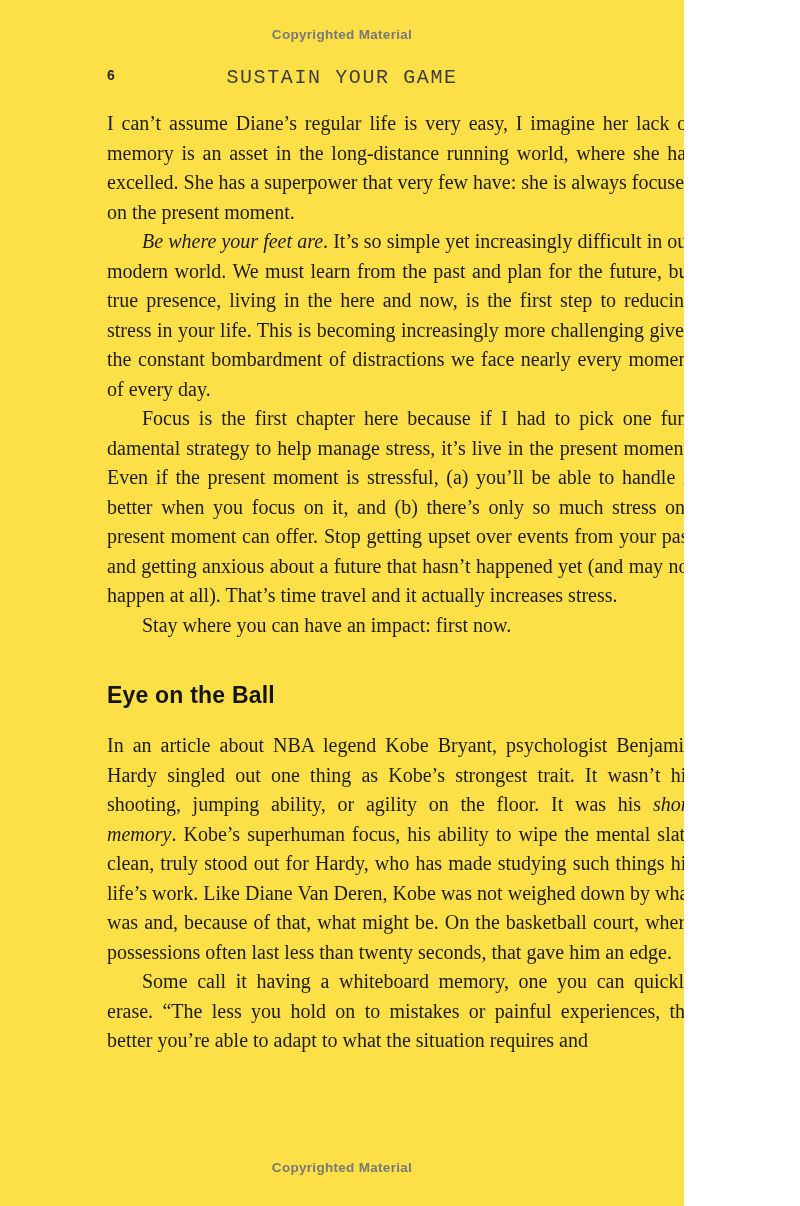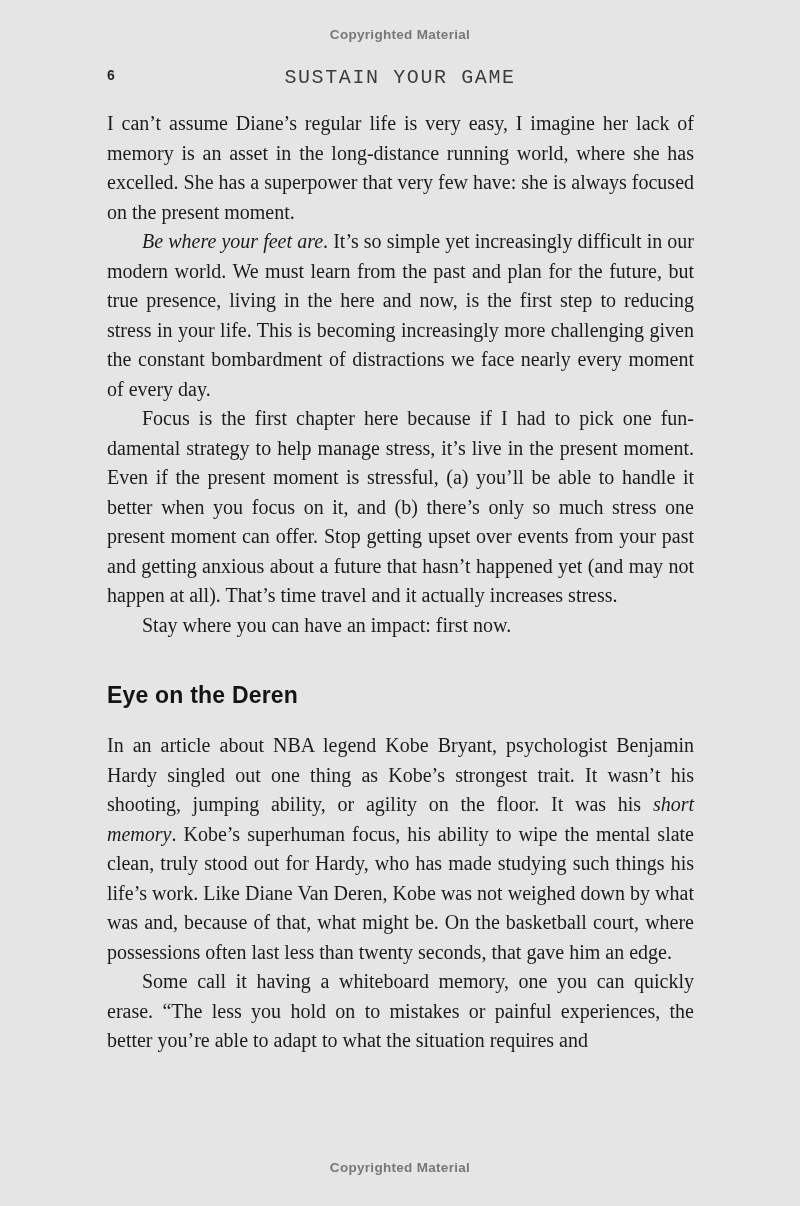--- a/index.html
+++ b/index.html
@@ -2,23 +2,23 @@
 <html><head>
 <meta charset="utf-8">
 <style>
   html, body {
     margin: 0;
     padding: 0;
     background: #ffffff;
   }
   .page {
     position: relative;
-    width: 800px;
+    width: 684px;
     height: 1206px;
-    background: #e5e5e5;
+    background: #fde047;
     overflow: hidden;
     font-family: "Liberation Serif", serif;
   }
   .copyright {
     position: absolute;
     left: 0;
     width: 100%;
     text-align: center;
     font-family: "Liberation Sans", sans-serif;
     font-weight: bold;
@@ -100,20 +100,20 @@
   <div class="page-header">
     <span class="page-number">6</span>
     <span class="running-title">SUSTAIN YOUR GAME</span>
   </div>
 
   <div class="body-text">
       <p class="para"><span>I can’t assume Diane’s regular life is very easy, I imagine her lack of memory is an asset in the long-distance running world, where she has excelled. She has a superpower that very few have: she is always focused on the present moment.</span></p>
       <p class="para indent"><span class="italic">Be where your feet are</span><span>. It’s so simple yet increasingly difficult in our modern world. We must learn from the past and plan for the future, but true presence, living in the here and now, is the first step to reducing stress in your life. This is becoming increasingly more challenging given the constant bombardment of distractions we face nearly every moment of every day.</span></p>
       <p class="para indent"><span class="bold">Focus</span><span> is the first chapter here because if I had to pick one fun­damental strategy to help manage stress, it’s </span><span class="bold">live in the present moment</span><span>. Even if the present moment is stressful, (a) you’ll be able to handle it better when you focus on it, and (b) there’s only so much stress one present moment can offer. Stop getting upset over events from your past and getting anxious about a future that hasn’t happened yet (and may not happen at all). That’s time travel and it actually increases stress.</span></p>
       <p class="para indent"><span>Stay where you can have an impact: first now.</span></p>
-      <h2 class="section-heading">Eye on the Deren</h2>
+      <h2 class="section-heading">Eye on the Ball</h2>
       <p class="para"><span>In an article about NBA legend Kobe Bryant, psychologist Benjamin Hardy singled out one thing as Kobe’s strongest trait. It wasn’t his shooting, jumping ability, or agility on the floor. It was his </span><span class="italic">short memory</span><span>. Kobe’s superhuman focus, his ability to wipe the mental slate clean, truly stood out for Hardy, who has made studying such things his life’s work. Like Diane Van Deren, Kobe was not weighed down by what was and, because of that, what might be. On the basketball court, where possessions often last less than twenty seconds, that gave him an edge.</span></p>
       <p class="para indent"><span>Some call it having a whiteboard memory, one you can quickly erase. “The less you hold on to mistakes or painful experiences, the better you’re able to adapt to what the situation requires and</span></p>
     </div>
 
   <div class="copyright copyright-bottom">Copyrighted Material</div>
 
 </div>
 
 </body></html>

